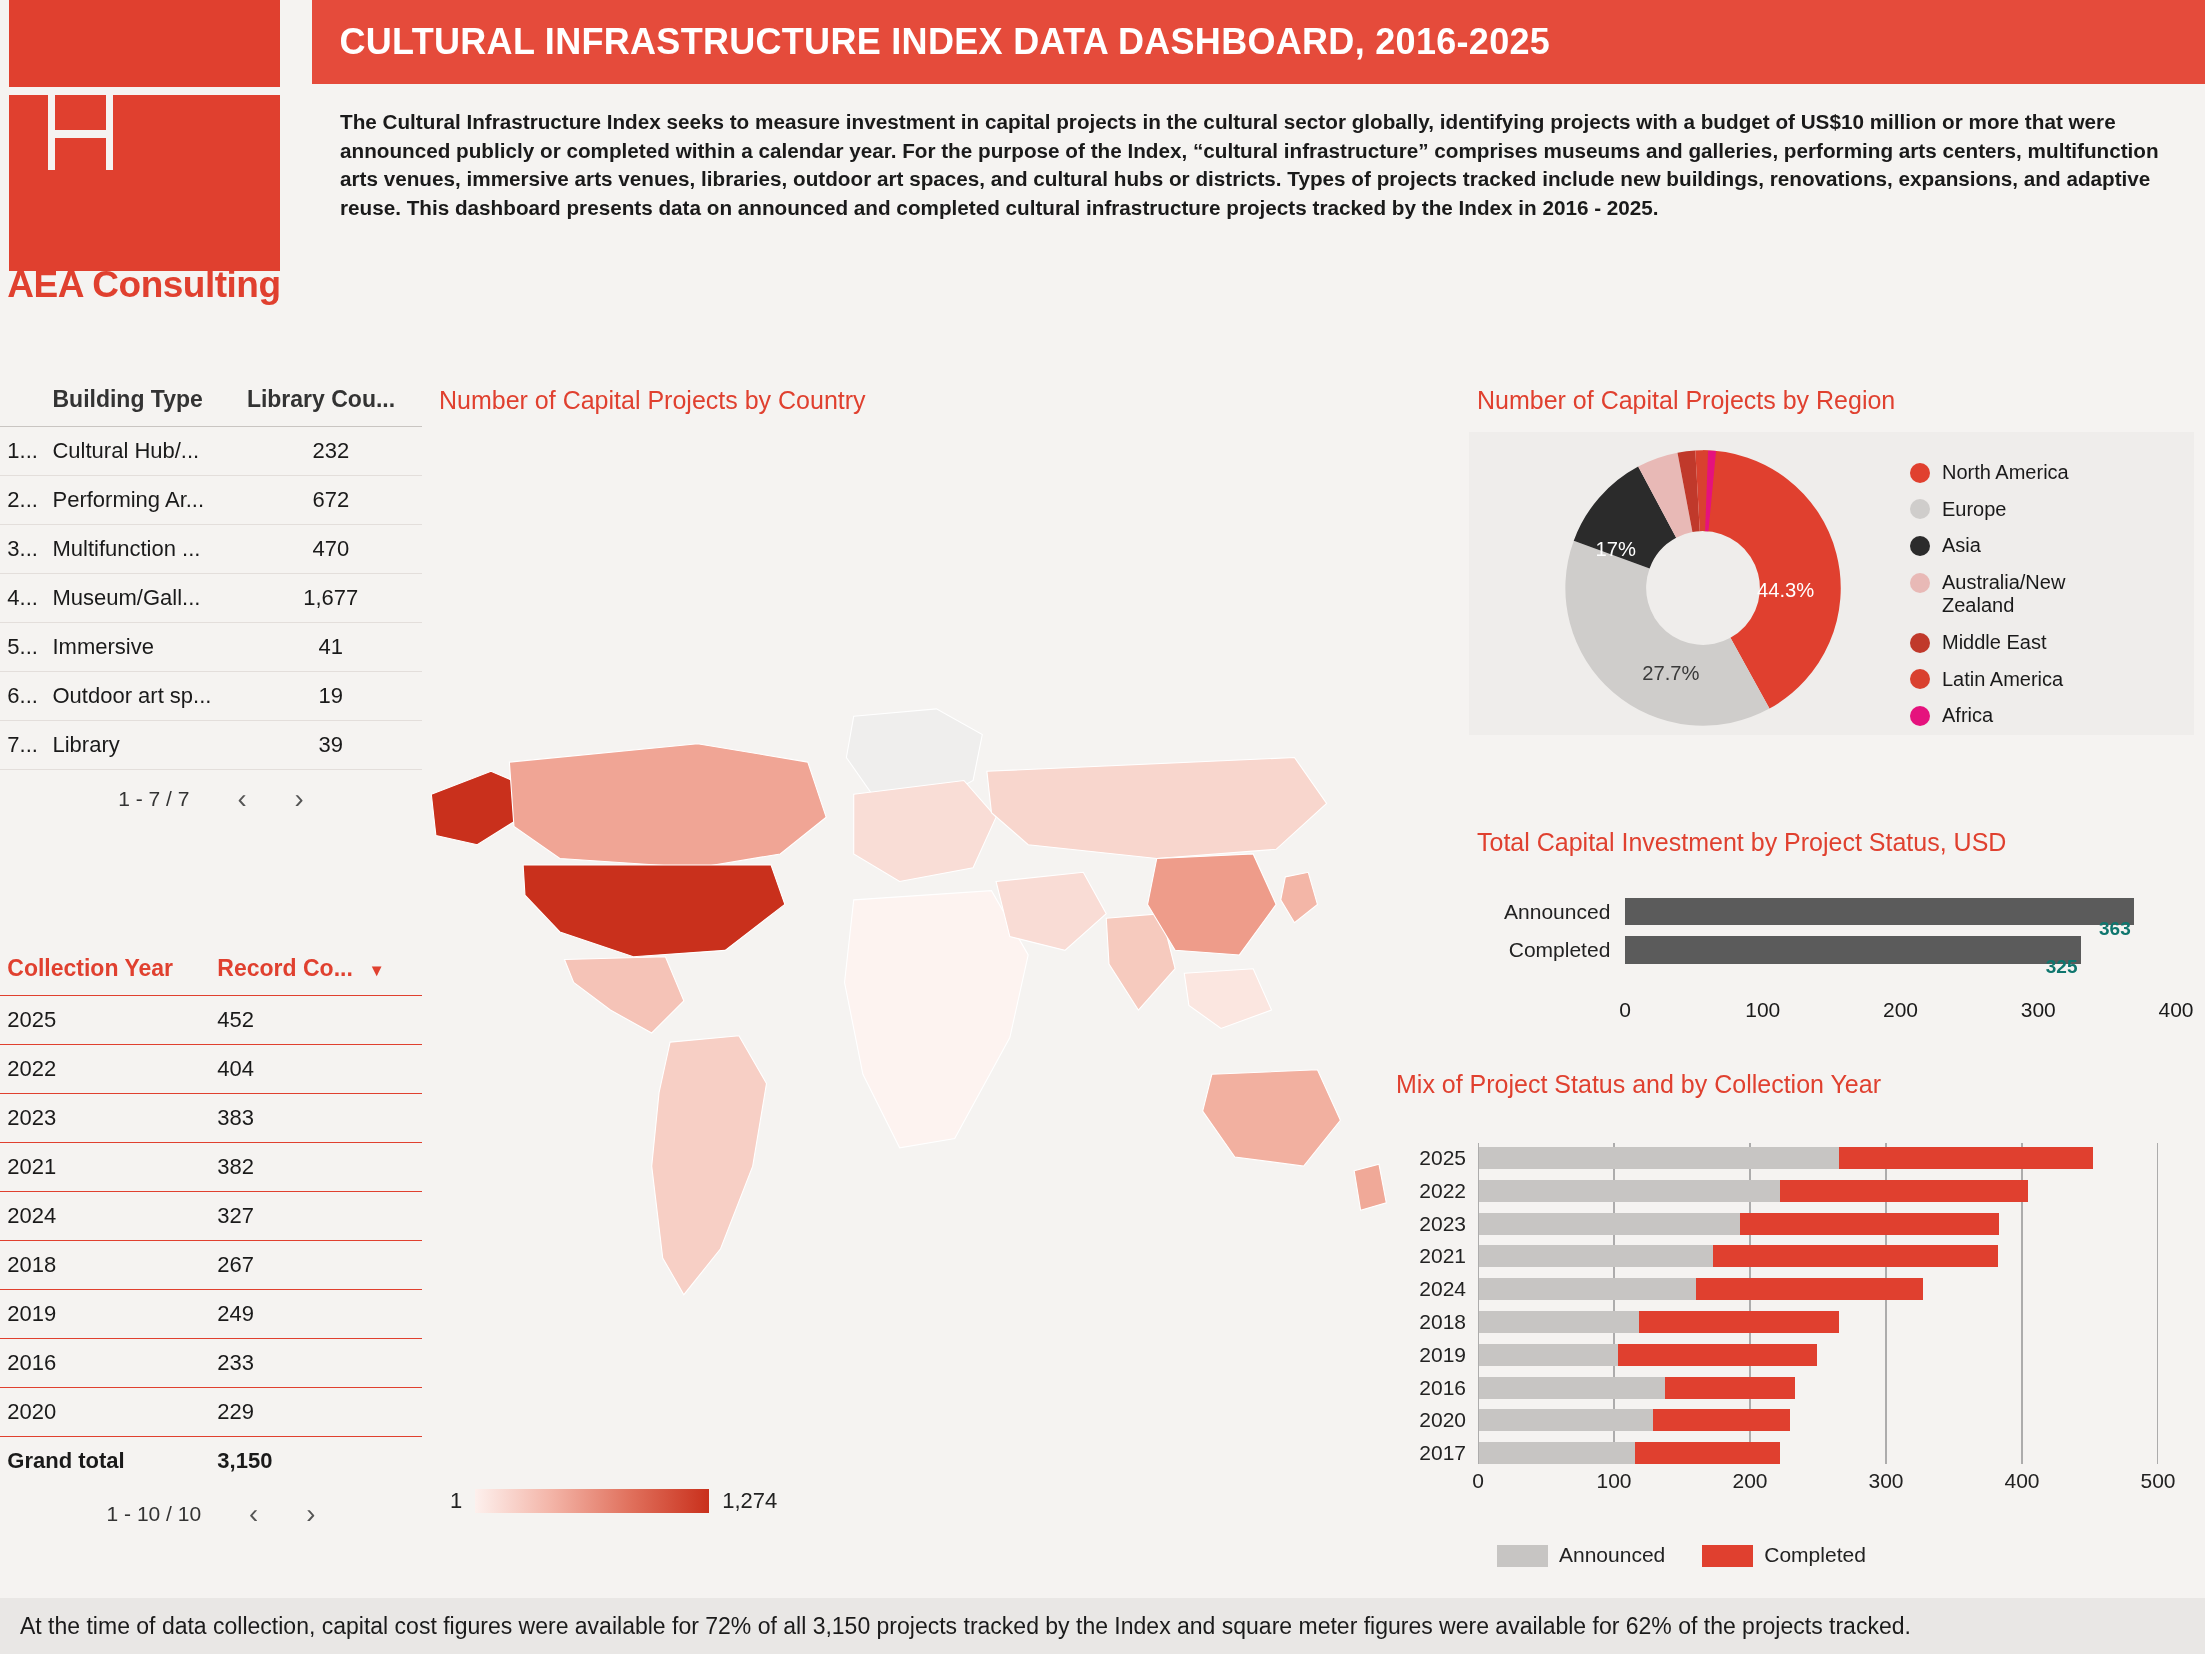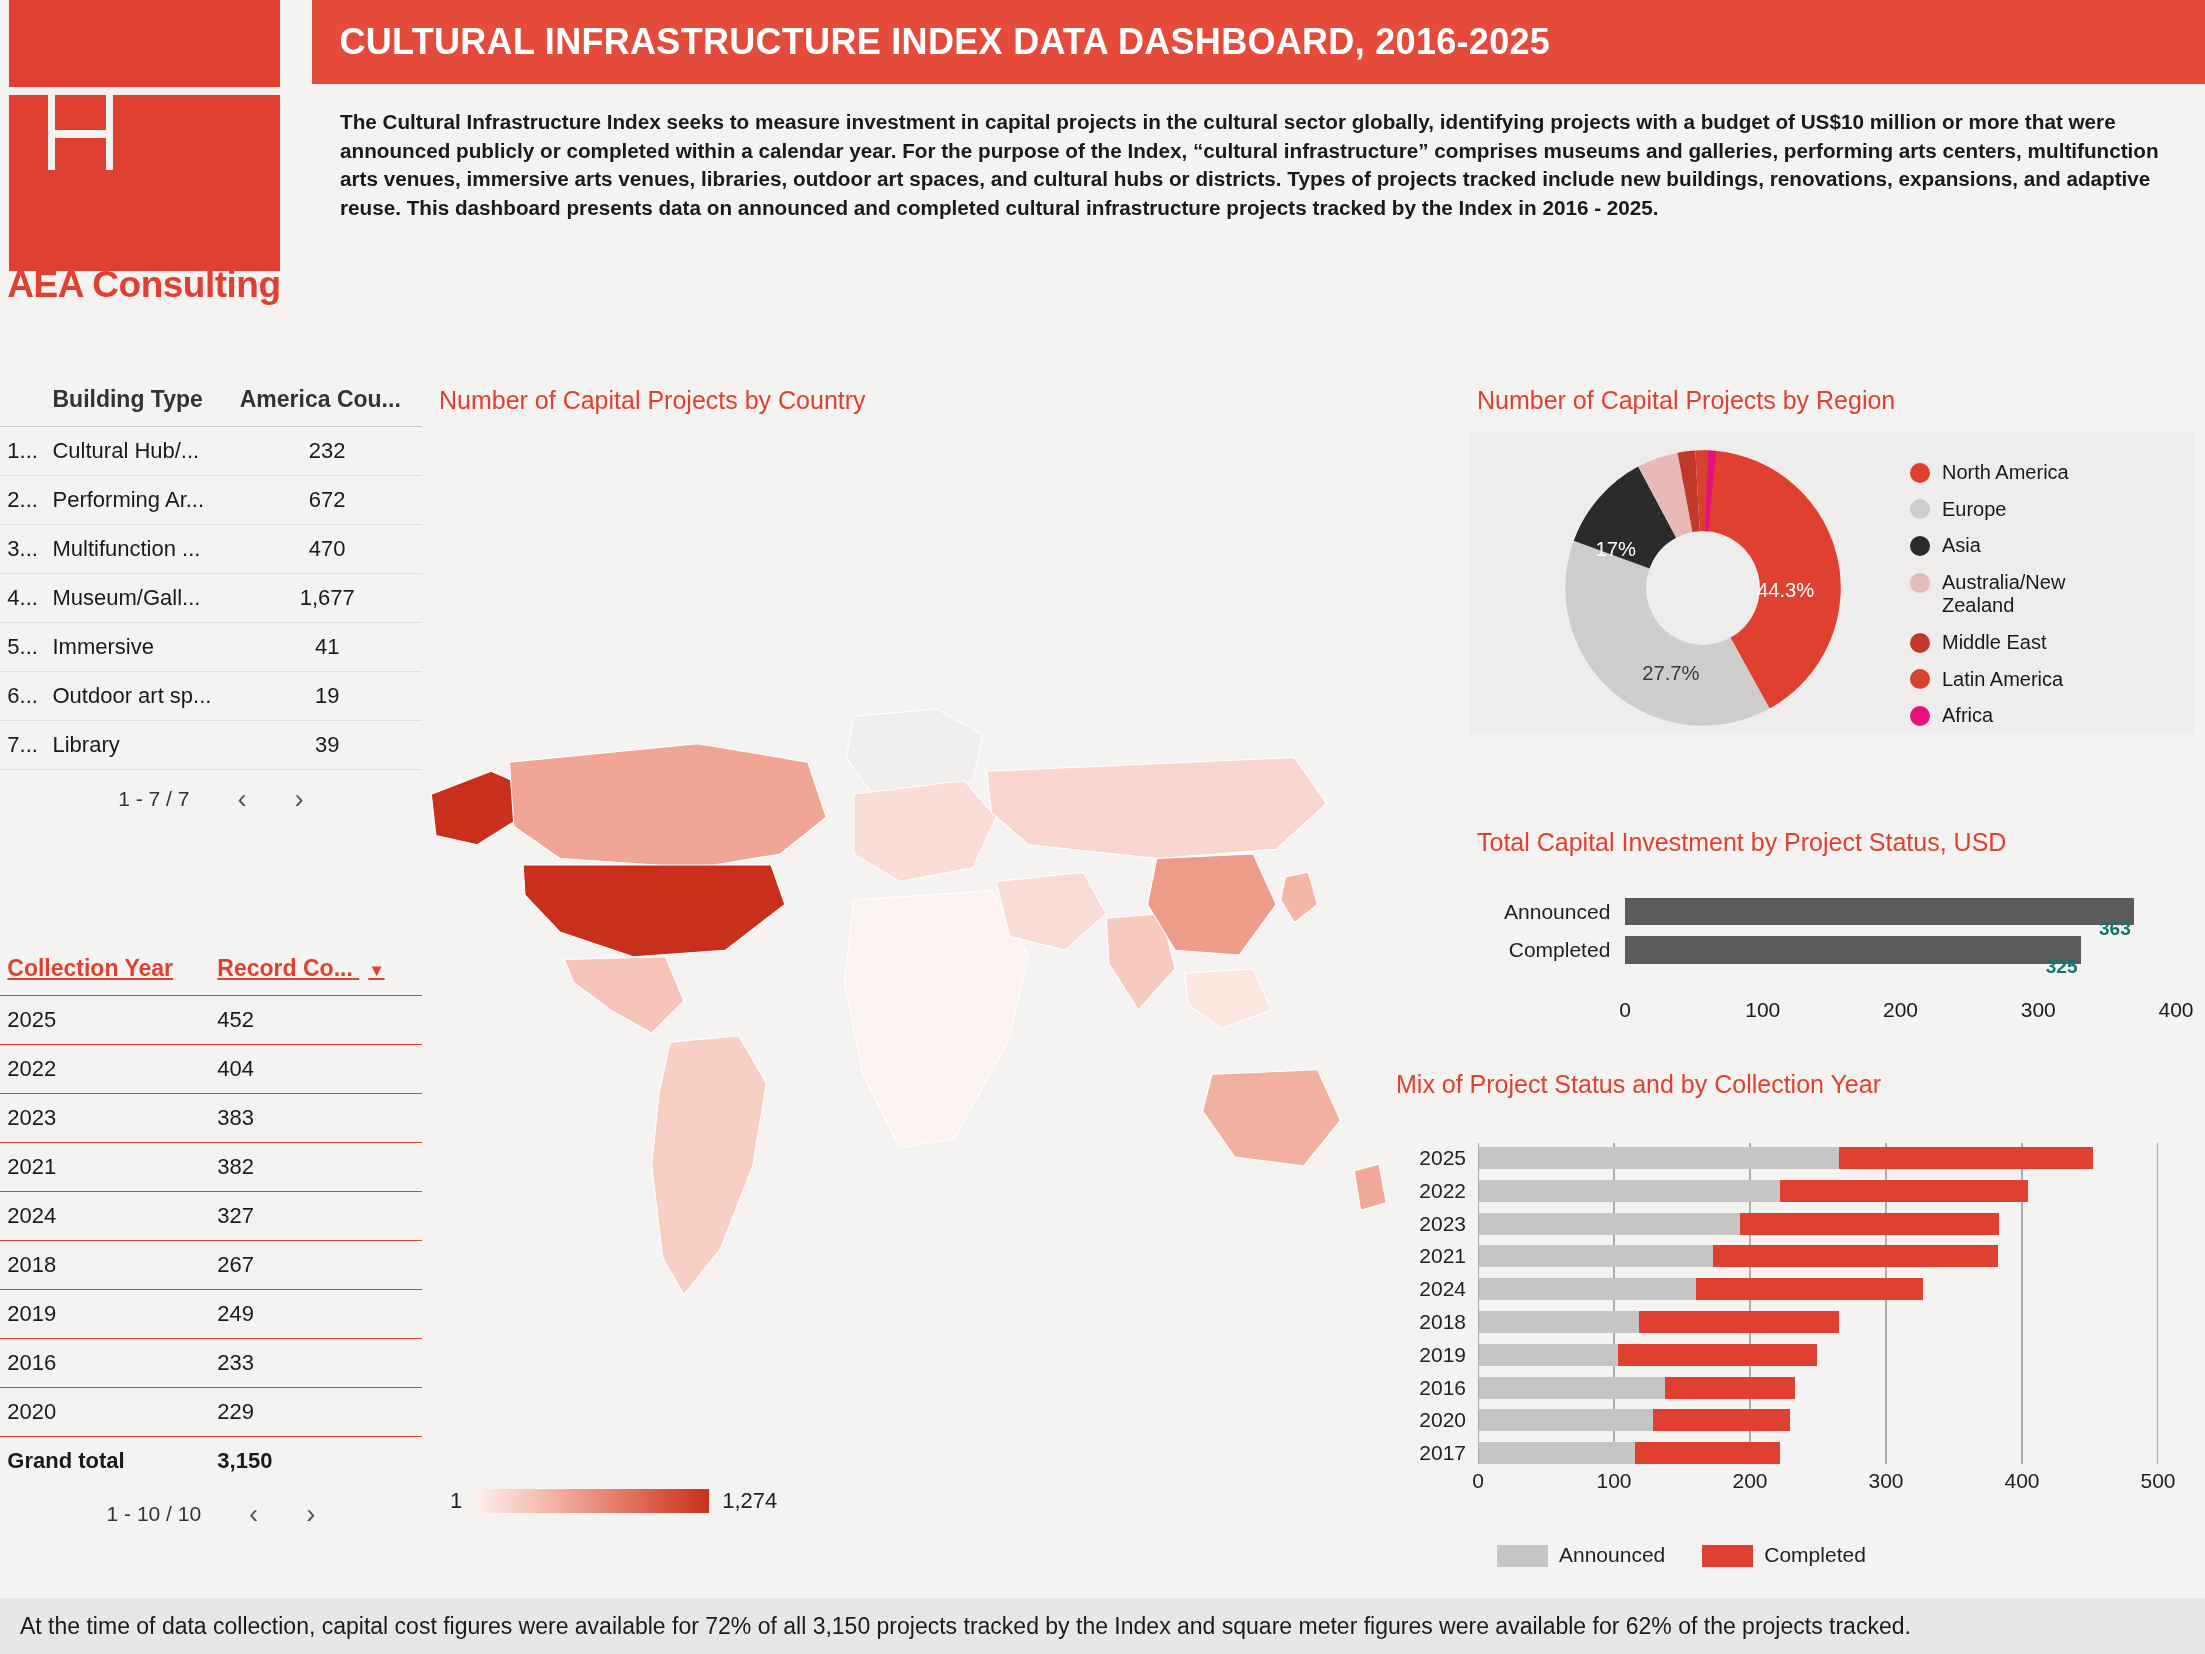--- a/index.html
+++ b/index.html
@@ -60,21 +60,21 @@
     padding:11px 7.3px; border-bottom:0.9px solid #e3dedb; color:#1a1a1a;
   }
   .num { text-align:center; }
   .idx { width:37px; color:#1a1a1a; }
   .pager {
     display:flex; align-items:center; justify-content:center; gap:48px;
     font-size:21px; color:#333; padding:14.7px 0 3.7px 0;
   }
   .pager .arrow { font-size:27.5px; color:#555; cursor:pointer; line-height:1; }
   
-  #table-year th { color:#e0402f; border-bottom:1.8px solid #e0402f;text-decoration:underline; }
+  #table-year th { color:#e0402f; border-bottom:1.8px solid #e0402f; }
   #table-year td { border-bottom:0.9px solid #e0402f; }
   #table-year .sortcaret { color:#e0402f; font-size:16.5px; margin-left:9.2px; }
   #table-year tr.total td { font-weight:bold; border-bottom:none; }
   
   .sect-title { font-size:25px; font-weight:normal; color:#e0402f; }
   #title-map { position:absolute; left:439px; top:386px; }
   #title-donut { position:absolute; left:1477px; top:386px; }
   #title-invest { position:absolute; left:1477px; top:828px; }
   #title-mix { position:absolute; left:1396px; top:1070px; }
   
@@ -143,21 +143,21 @@
 <div id="intro">
   <div id="intro-main">The Cultural Infrastructure Index seeks to measure investment in capital projects in the cultural sector globally, identifying projects with a budget of US$10 million or more that were announced publicly or completed within a calendar year. For the purpose of the Index, “cultural infrastructure” comprises museums and galleries, performing arts centers, multifunction arts venues, immersive arts venues, libraries, outdoor art spaces, and cultural hubs or districts. Types of projects tracked include new buildings, renovations, expansions, and adaptive reuse. This dashboard presents data on announced and completed cultural infrastructure projects tracked by the Index in 2016 - 2025.</div>
 </div>
 
 <div id="table-building">
   <table class="grid">
     <thead>
       <tr>
         <th class="idx"></th>
         <th>Building Type</th>
-        <th class="num">America Cou...</th>
+        <th class="num">Library Cou...</th>
       </tr>
     </thead>
     <tbody>
       <tr>
         <td class="idx">1...</td>
         <td>Cultural Hub/...</td>
         <td class="num">232</td>
       </tr>
       <tr>
         <td class="idx">2...</td>

